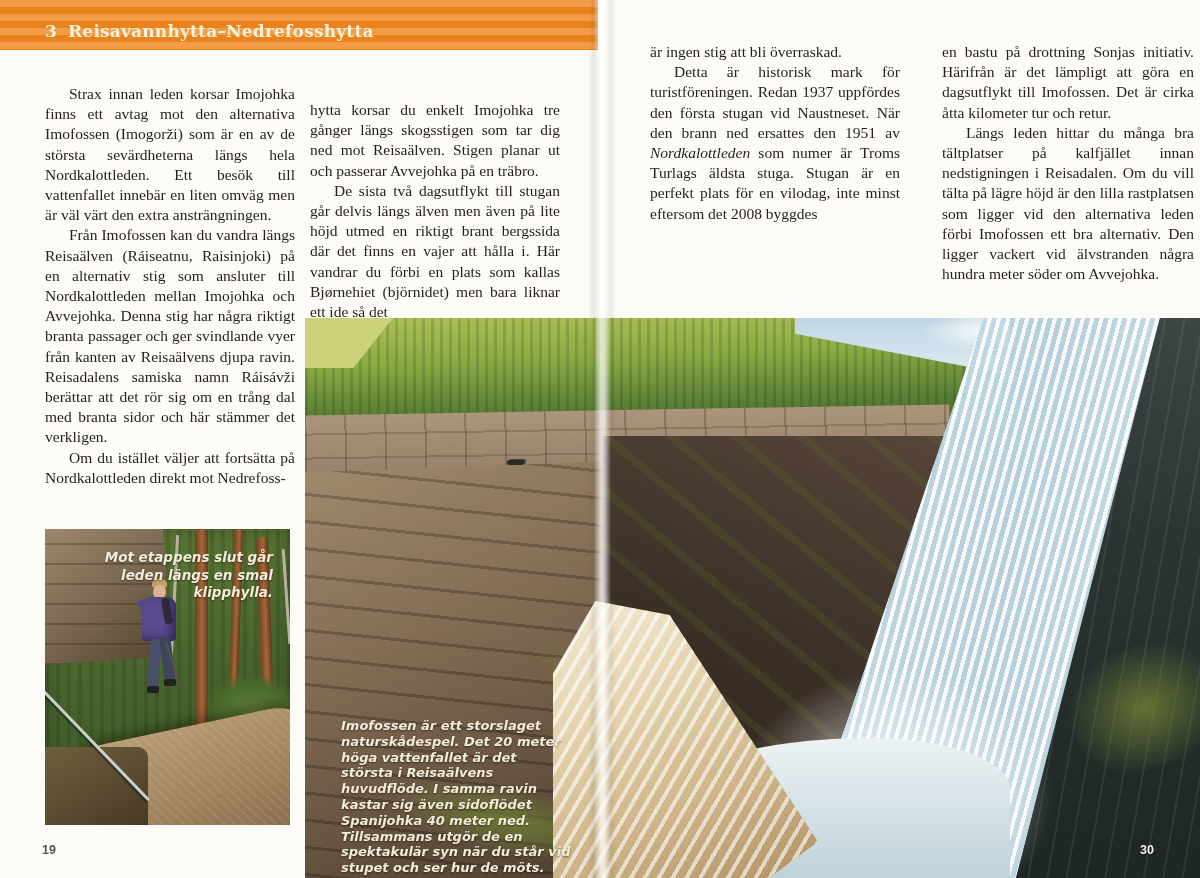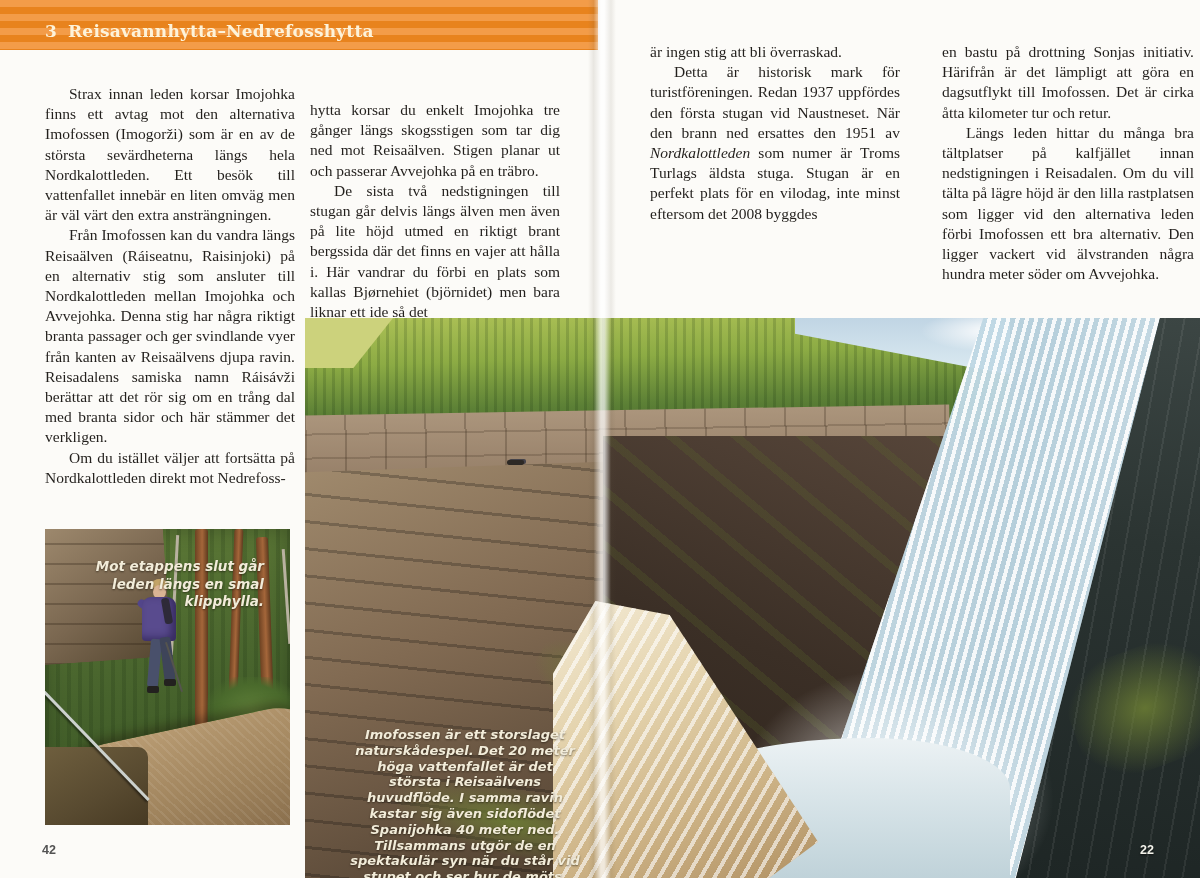--- a/index.html
+++ b/index.html
@@ -48,21 +48,21 @@
   .page-number {
     position: absolute; z-index: 8;
     font-family: "Liberation Sans", sans-serif;
     font-size: 12.5px; font-weight: bold;
   }
   #pagenum-42 { left: 42px; top: 843px; color: #535353; }
   #pagenum-43 { left: 1140px; top: 843px; color: #f2f2ea; text-shadow: 0 1px 2px rgba(0,0,0,.6); }
 
   
   .photo-caption {
-    position: absolute; z-index: 7; margin: 17px;
+    position: absolute; z-index: 7; margin: 8px;
     font-family: "DejaVu Sans", sans-serif;
     font-style: italic; font-weight: 600;
     color: #f2ecd9;
     text-shadow: 0 1px 2px rgba(20,15,5,.55);
   }
 
   
   figure { margin: 0; }
   .hiker-photo {
     position: absolute; left: 45px; top: 529px; width: 245px; height: 296px;
@@ -174,21 +174,21 @@
     border-radius: 60% 40% 0 0 / 45% 35% 0 0;
     background: linear-gradient(#ecf2f4 0%, #d2e0e5 55%, #bed1d8 100%); }
   .wf-rapids { position:absolute; left:248px; top:283px; width:265px; height:280px;
     clip-path: polygon(16% 0%, 44% 5%, 100% 86%, 80% 100%, 0% 100%, 0% 26%);
     background:
       repeating-linear-gradient(120deg, rgba(255,255,255,.6) 0 4px, rgba(0,0,0,0) 4px 12px),
       linear-gradient(155deg, #f3ead4 0%, #e4d3ad 35%, #cdb386 68%, #b09063 100%); }
   .wf-person { position:absolute; left:202px; top:142px; width:17px; height:5px;
     background:#2d2925; border-radius:2px; box-shadow: 2px -1px 0 rgba(60,60,70,.9); }
   #caption-waterfall { left: 28px; top: 392px; width: 230px;
-    font-size: 13px; line-height: 15.8px; text-align: center; }
+    font-size: 13px; line-height: 15.8px; }
 
   
   .gutter-fold { position:absolute; left: 588px; top: 0; width: 28px; height: 878px; z-index: 6;
     background: linear-gradient(90deg,
       rgba(90,80,60,0)   0%, rgba(90,80,60,.12) 20%,
       rgba(255,255,255,.72) 46%, rgba(255,255,255,.72) 58%,
       rgba(90,80,60,.10) 82%, rgba(90,80,60,0) 100%); }
 </style>
 </head>
 <body>
@@ -202,21 +202,21 @@
   </header>
 
   <div class="textcol" id="col-1">
     <p>Strax innan leden korsar Imojohka finns ett avtag mot den alternativa Imofossen (Imogorži) som är en av de största sevärdheterna längs hela Nordkalottleden. Ett besök till vattenfallet innebär en liten omväg men är väl värt den extra ansträngningen.</p>
     <p>Från Imofossen kan du vandra längs Reisaälven (Ráiseatnu, Raisinjoki) på en alternativ stig som ansluter till Nordkalottleden mellan Imojohka och Avvejohka. Denna stig har några riktigt branta passager och ger svindlande vyer från kanten av Reisaälvens djupa ravin. Reisadalens samiska namn Ráisávži berättar att det rör sig om en trång dal med branta sidor och här stämmer det verkligen.</p>
     <p>Om du istället väljer att fortsätta på Nordkalottleden direkt mot Nedrefoss-</p>
   </div>
 
   <div class="textcol" id="col-2">
     <p class="noindent">hytta korsar du enkelt Imojohka tre gånger längs skogsstigen som tar dig ned mot Reisaälven. Stigen planar ut och passerar Avvejohka på en träbro.</p>
-    <p>De sista två nedstigningen till stugan går delvis längs älven men även på lite höjd utmed en riktigt brant bergssida där det finns en vajer att hålla i. Här vandrar du förbi en plats som kallas Bjørnehiet (björnidet) men bara liknar ett ide så det</p>
+    <p>De sista två dagsutflykt till stugan går delvis längs älven men även på lite höjd utmed en riktigt brant bergssida där det finns en vajer att hålla i. Här vandrar du förbi en plats som kallas Bjørnehiet (björnidet) men bara liknar ett ide så det</p>
   </div>
 
   <div class="textcol" id="col-3">
     <p class="noindent">är ingen stig att bli överraskad.</p>
     <p>Detta är historisk mark för turistföreningen. Redan 1937 uppfördes den första stugan vid Naustneset. När den brann ned ersattes den 1951 av <em>Nordkalottleden</em> som numer är Troms Turlags äldsta stuga. Stugan är en perfekt plats för en vilodag, inte minst eftersom det 2008 byggdes</p>
   </div>
 
   <div class="textcol" id="col-4">
     <p class="noindent">en bastu på drottning Sonjas initiativ. Härifrån är det lämpligt att göra en dagsutflykt till Imofossen. Det är cirka åtta kilometer tur och retur.</p>
     <p>Längs leden hittar du många bra tältplatser på kalfjället innan nedstigningen i Reisadalen. Om du vill tälta på lägre höjd är den lilla rastplatsen som ligger vid den alternativa leden förbi Imofossen ett bra alternativ. Den ligger vackert vid älvstranden några hundra meter söder om Avvejohka.</p>
@@ -265,16 +265,16 @@
     <div class="wf-fall"></div>
     <div class="wf-mist"></div>
     <div class="wf-pool"></div>
     <div class="wf-rapids"></div>
     <div class="wf-person"></div>
     <figcaption class="photo-caption" id="caption-waterfall">Imofossen är ett storslaget naturskådespel. Det 20 meter höga vattenfallet är det största i Reisaälvens huvudflöde. I samma ravin kastar sig även sidoflödet Spanijohka 40 meter ned. Tillsammans utgör de en spektakulär syn när du står vid stupet och ser hur de möts.</figcaption>
   </figure>
 
   <div class="gutter-fold"></div>
 
-  <div class="page-number" id="pagenum-42">42</div>
-  <div class="page-number" id="pagenum-43">22</div>
+  <div class="page-number" id="pagenum-42">19</div>
+  <div class="page-number" id="pagenum-43">30</div>
 
 </div>
 
 </body></html>

